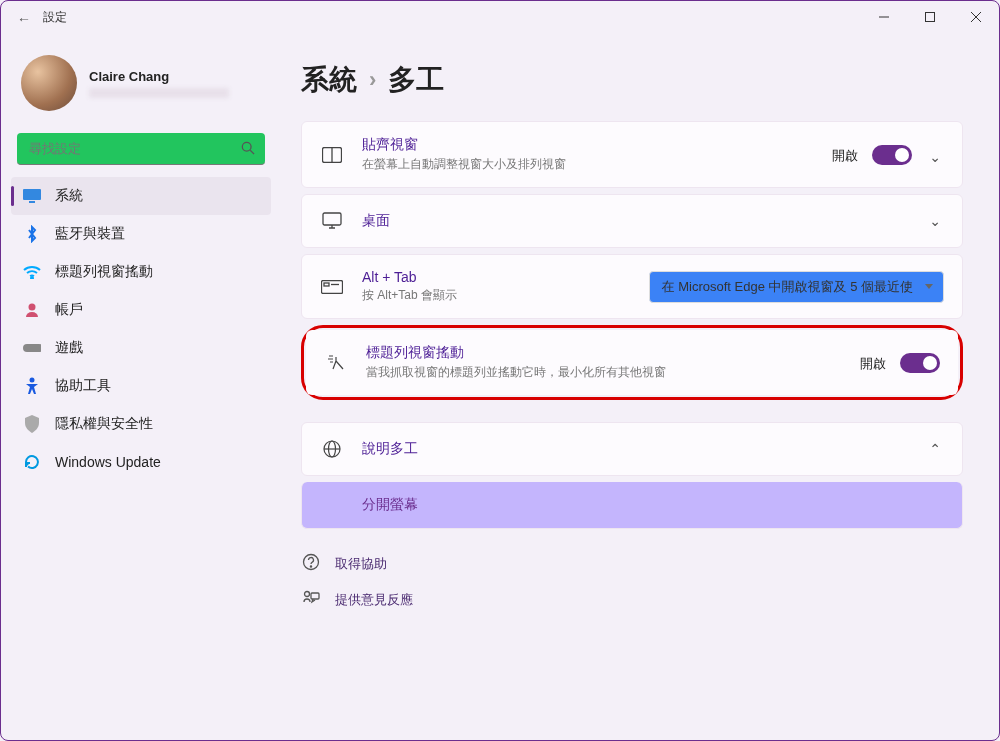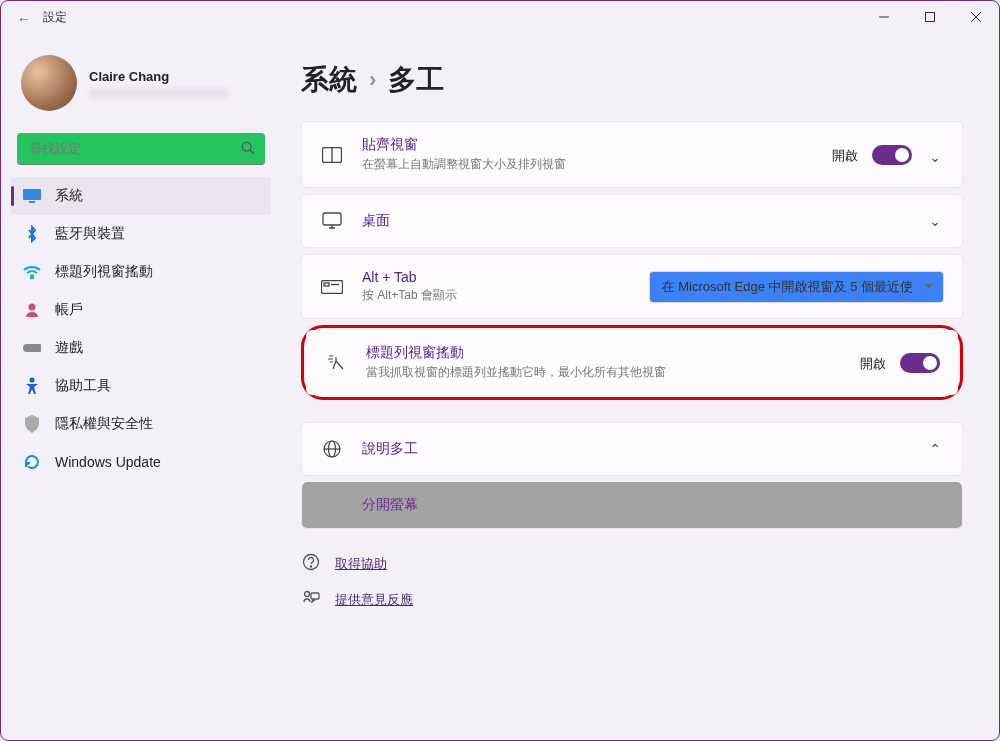--- a/index.html
+++ b/index.html
@@ -34,23 +34,23 @@
 .card-title { font-size:14px; color:#4c1d95;}
 .card-sub { font-size:12px; color:#777; margin-top:2px;}
 .card-right { display:flex; align-items:flex-end; gap:14px; font-size:13px; color:#222;}
 .chevron { font-size:14px; color:#555; width:18px; text-align:center;}
 .toggle { width:40px; height:20px; border-radius:10px; background:#6b2e8e; position:relative; cursor:pointer;}
 .toggle::after { content:""; position:absolute; right:3px; top:3px; width:14px; height:14px; border-radius:50%; background:#fff;}
 .dropdown { border:1px solid #ddd; background:#3b82f6; border-radius:4px; padding: 6px 30px 6px 12px; font-size:13px; color:#333; position:relative; cursor:pointer; min-width:280px;}
 .dropdown::after { content:""; position:absolute; right:10px; top:12px; border-left:4px solid transparent; border-right:4px solid transparent; border-top:5px solid #666;}
 .highlight { border:3px solid #d80000; border-radius:22px; padding:2px; margin: 6px 0;}
 .highlight .card { margin:0; border:none;}
-.sublink { padding: 14px 18px 14px 60px; font-size:14px; color:#6b2e8e; background:#a3a3a3; border:1px solid #eee5f0; border-radius:6px; margin-bottom:6px; border-top:none; cursor:pointer;}
+.sublink { padding: 14px 18px 14px 60px; font-size:14px; color:#6b2e8e; background:#c4b5fd; border:1px solid #eee5f0; border-radius:6px; margin-bottom:6px; border-top:none; cursor:pointer;}
 .help-links { margin-top: 24px; }
-.help-link { display:flex; align-items:center; gap:14px; color:#4a2a70; font-size:13px; margin-bottom:14px; cursor:pointer;text-decoration:underline;}
+.help-link { display:flex; align-items:center; gap:14px; color:#4a2a70; font-size:13px; margin-bottom:14px; cursor:pointer;}
 .help-link .hicon { width:20px; text-align:center; color:#555; font-size:16px;}
 </style>
 </head>
 <body>
 
 <div class="titlebar">
   <div class="titlebar-left">
     <span class="back-arrow">←</span>
     <span>設定</span>
   </div>

